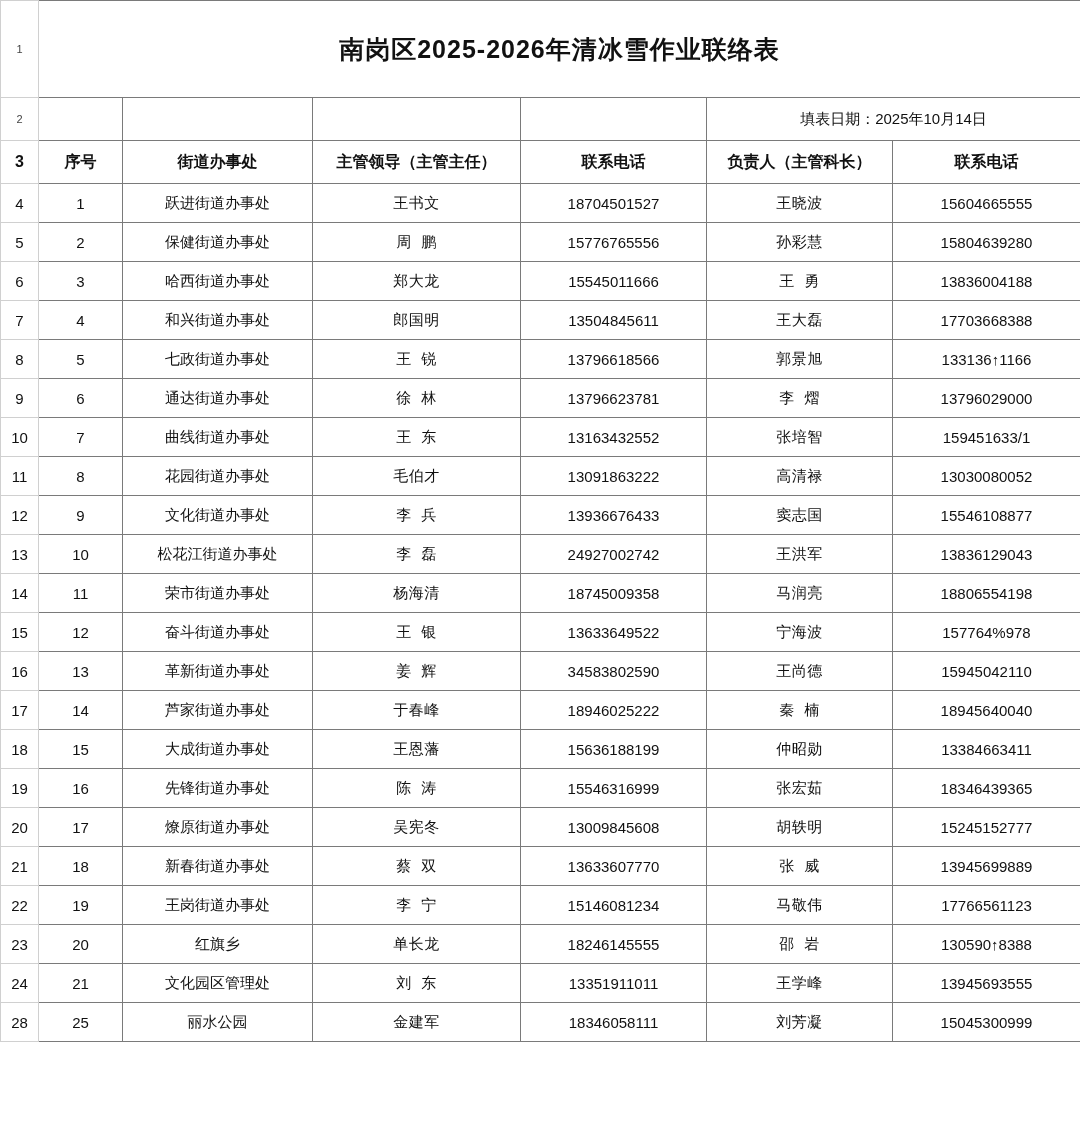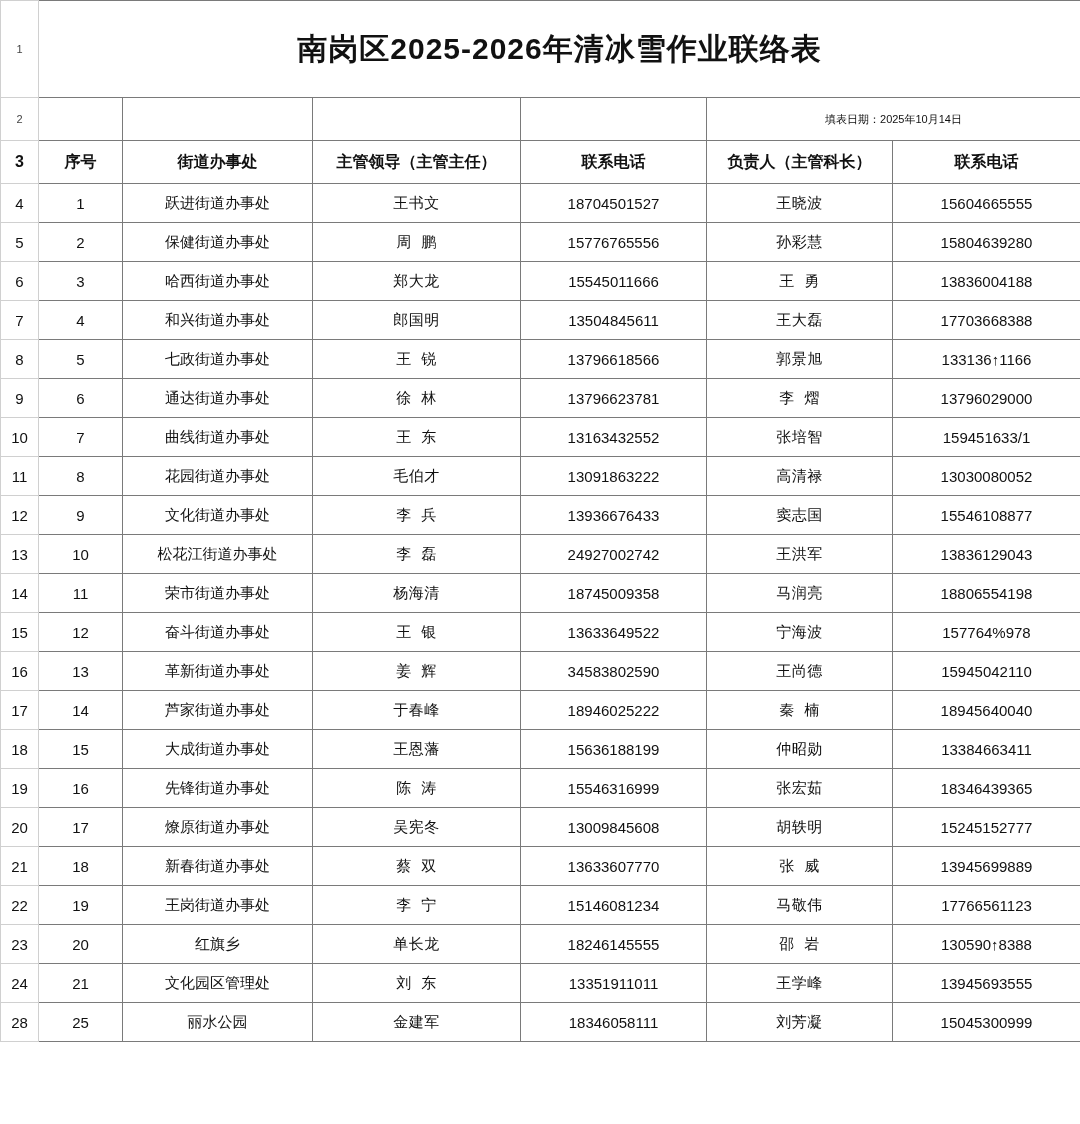--- a/index.html
+++ b/index.html
@@ -44,31 +44,31 @@
   }
   .c-seq    { width: 84px; }
   .c-office { width: 190px; }
   .c-leader { width: 208px; }
   .c-phone1 { width: 186px; }
   .c-person { width: 186px; }
   .c-phone2 { width: 188px; }
 
   .title-row td.title-cell {
     height: 96px;
-    font-size: 30px;
+    font-size: 25px;
     font-weight: bold;
     letter-spacing: 1px;
     color: #111;
     border: 1px solid #7a7a7a;
   }
   .title-row .rownum { height: 96px; }
 
   .date-row td { height: 42px; }
   .date-cell {
-    font-size: 11px;
+    font-size: 15px;
     color: #111;
     text-align: center;
   }
   .blank-cell { }
 
   .head-row td {
     height: 42px;
     font-size: 16px;
     font-weight: bold;
     color: #111;

